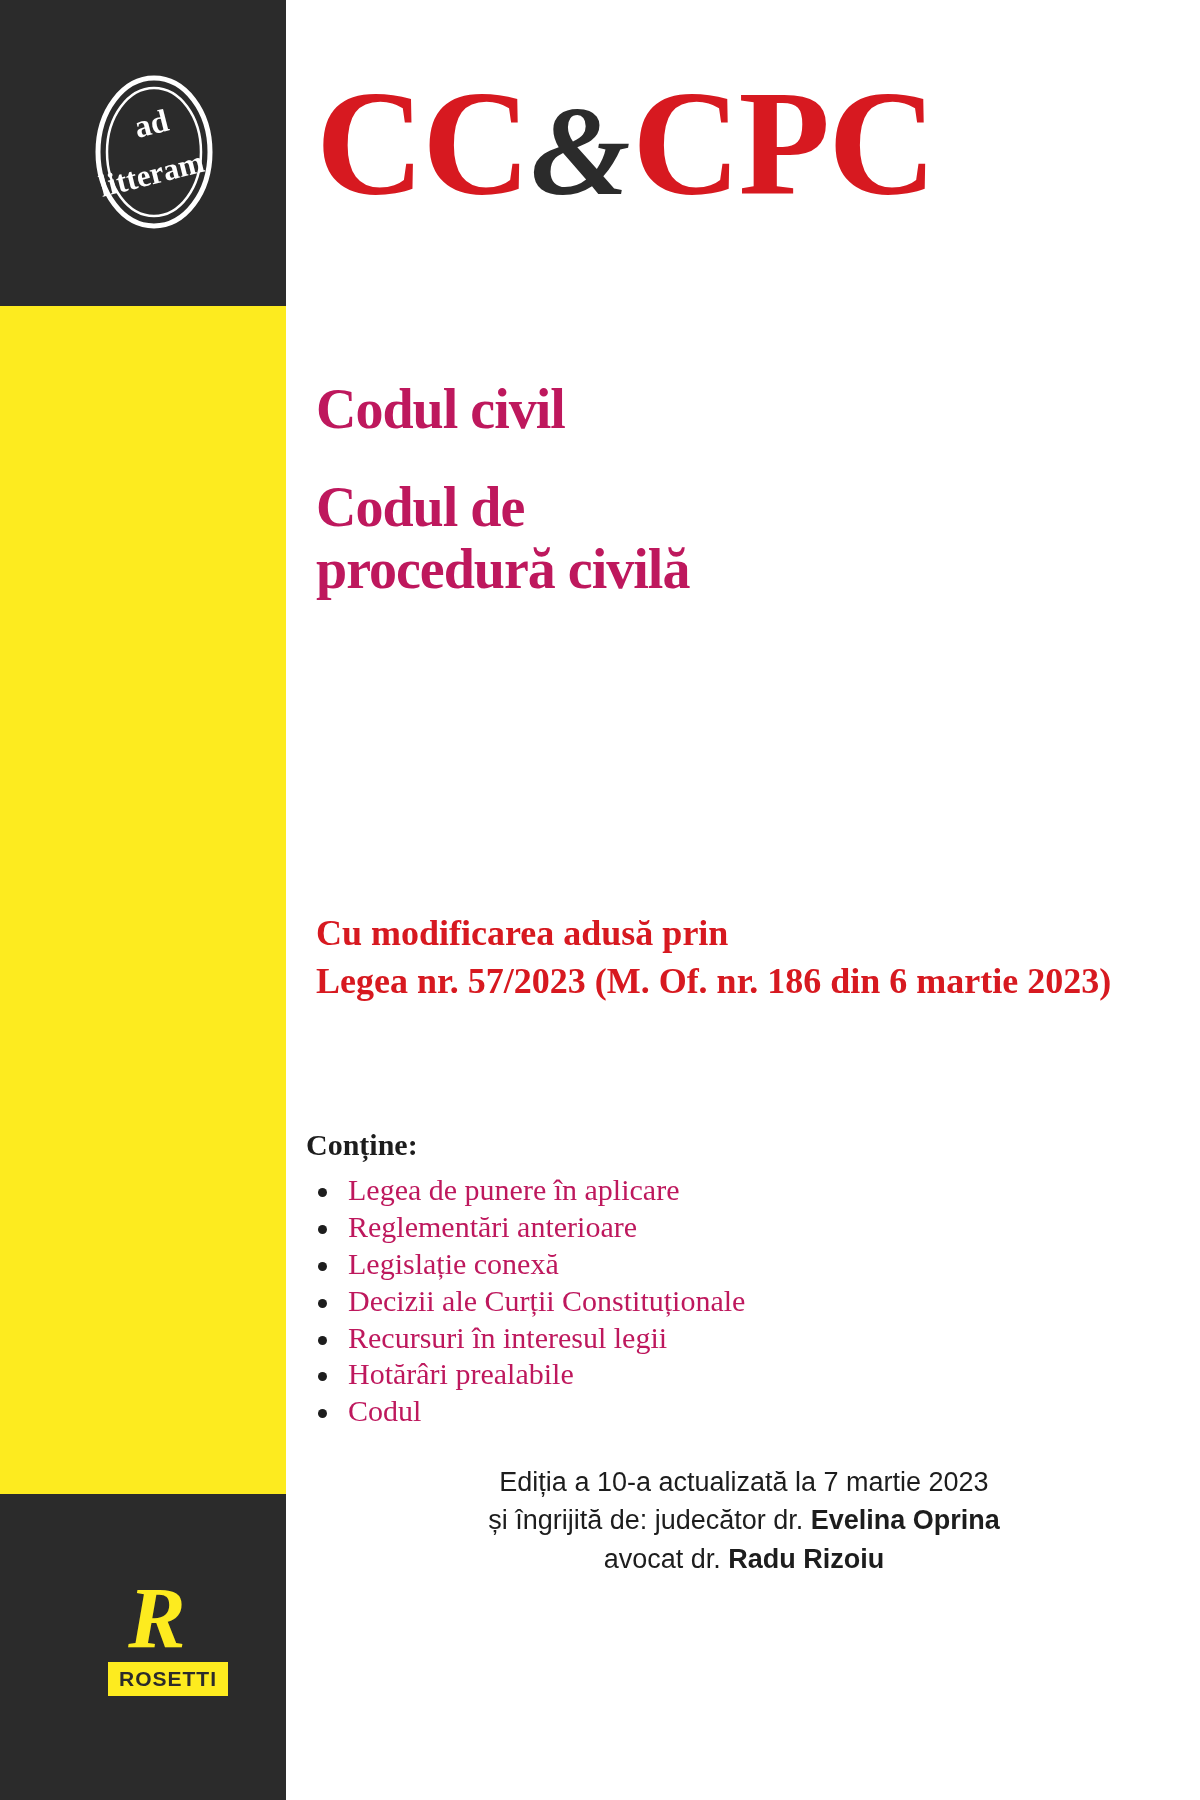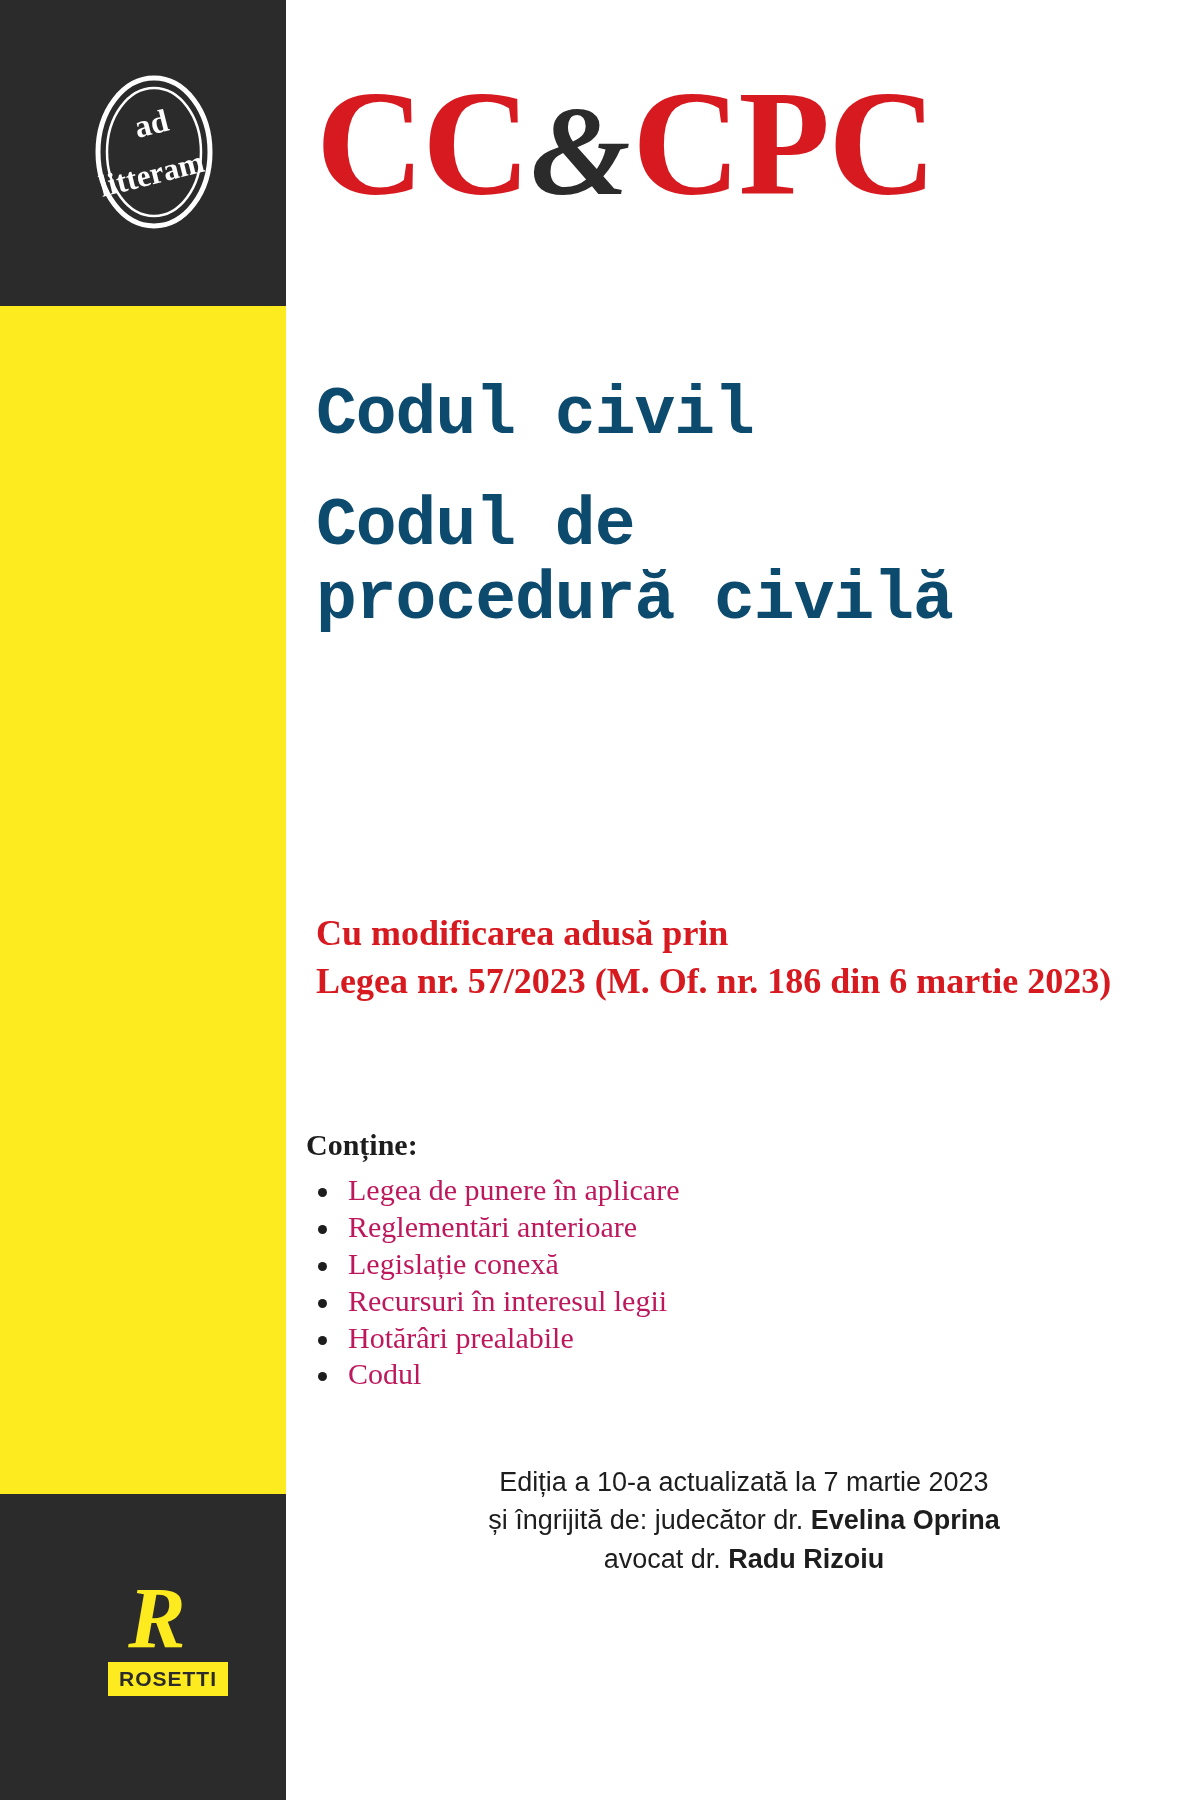--- a/index.html
+++ b/index.html
@@ -137,24 +137,24 @@
     margin: 0 2px;
   }
 
   .title-block {
     position: absolute;
     left: 30px;
     top: 380px;
     width: 870px;
   }
   .title-line {
-    font-family: Liberation Mono, monospace;
-    font-size: 68px;
-    font-weight: bold;
-    color: #0c4a6e;
+    font-family: Liberation Serif, serif;
+    font-size: 56px;
+    font-weight: bold;
+    color: #be185d;
     letter-spacing: -1px;
     line-height: 1.04;
     margin-bottom: 40px;
   }
   .title-line.second { margin-bottom: 4px; margin-top: 36px; }
   .title-line.third { margin-bottom: 12px; }
 
   .subtitle {
     position: absolute;
     left: 30px;
@@ -258,20 +258,21 @@
       <div>Cu modificarea adusă prin</div>
       <div>Legea nr. 57/2023 (M. Of. nr. 186 din 6 martie 2023)</div>
     </div>
 
     <div class="contains">
       <div class="contains-title">Conține:</div>
       <ul>
         <li>Legea de punere în aplicare</li>
         <li>Reglementări anterioare</li>
         <li>Legislație conexă</li>
+        <li>Decizii ale Curții Constituționale</li>
         <li>Recursuri în interesul legii</li>
         <li>Hotărâri prealabile</li>
         <li>Codul</li>
       </ul>
     </div>
 
     <div class="edition">
       <div>Ediția a 10-a actualizată la 7 martie 2023</div>
       <div><span>și îngrijită de: judecător dr. </span><b>Evelina Oprina</b></div>
       <div><span>avocat dr. </span><b>Radu Rizoiu</b></div>

